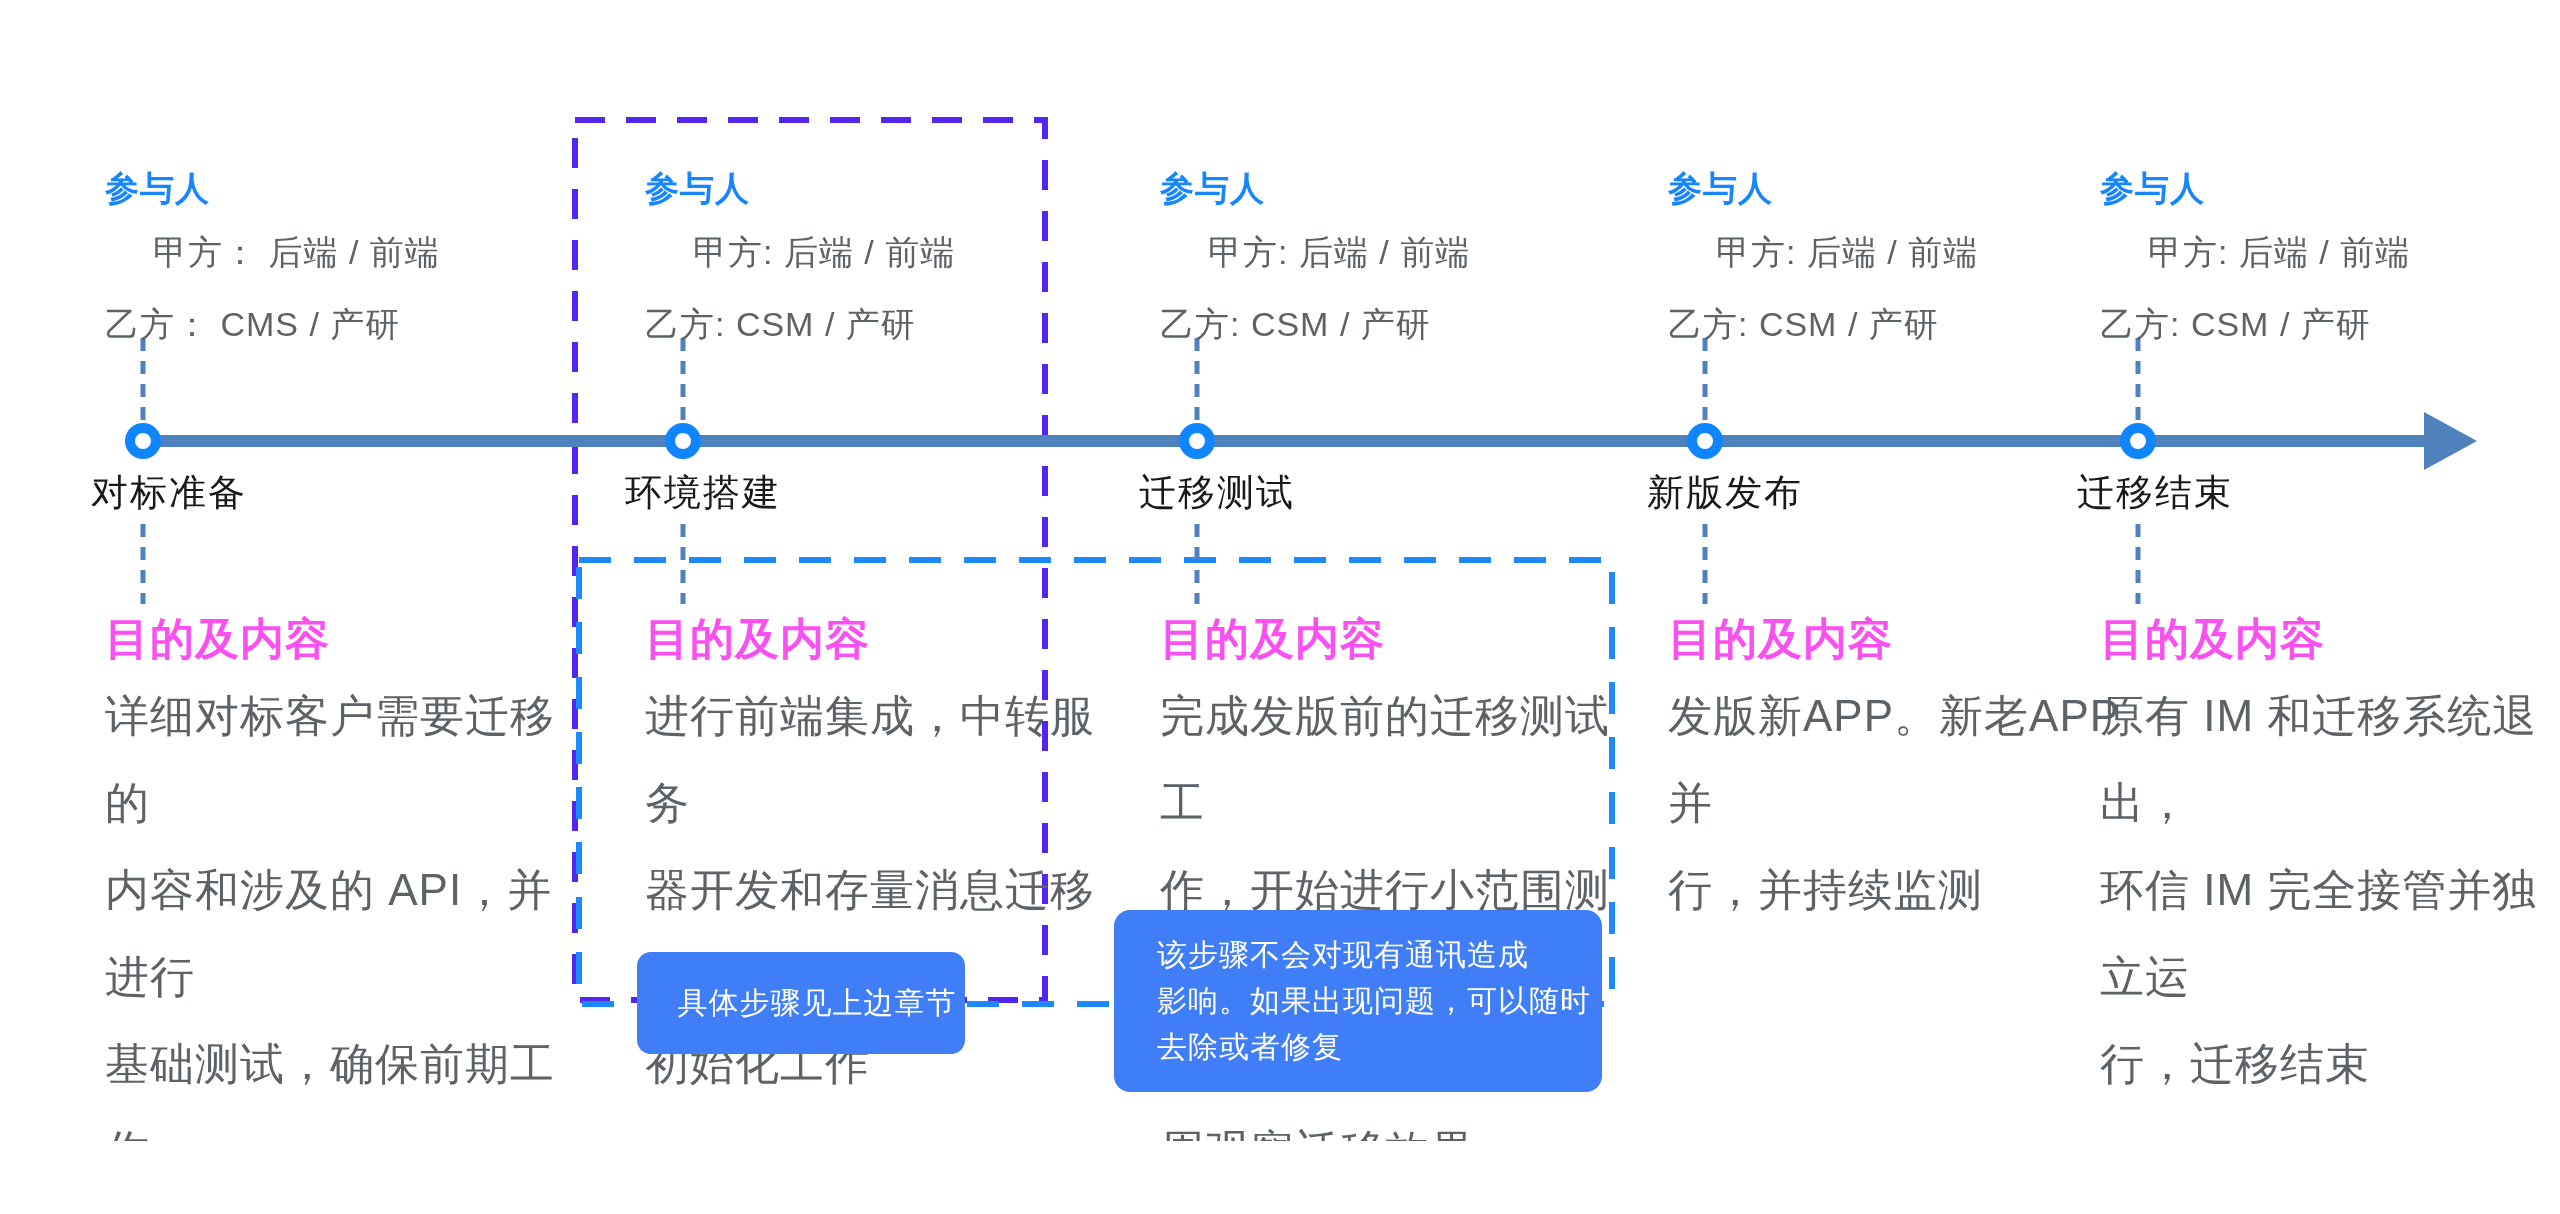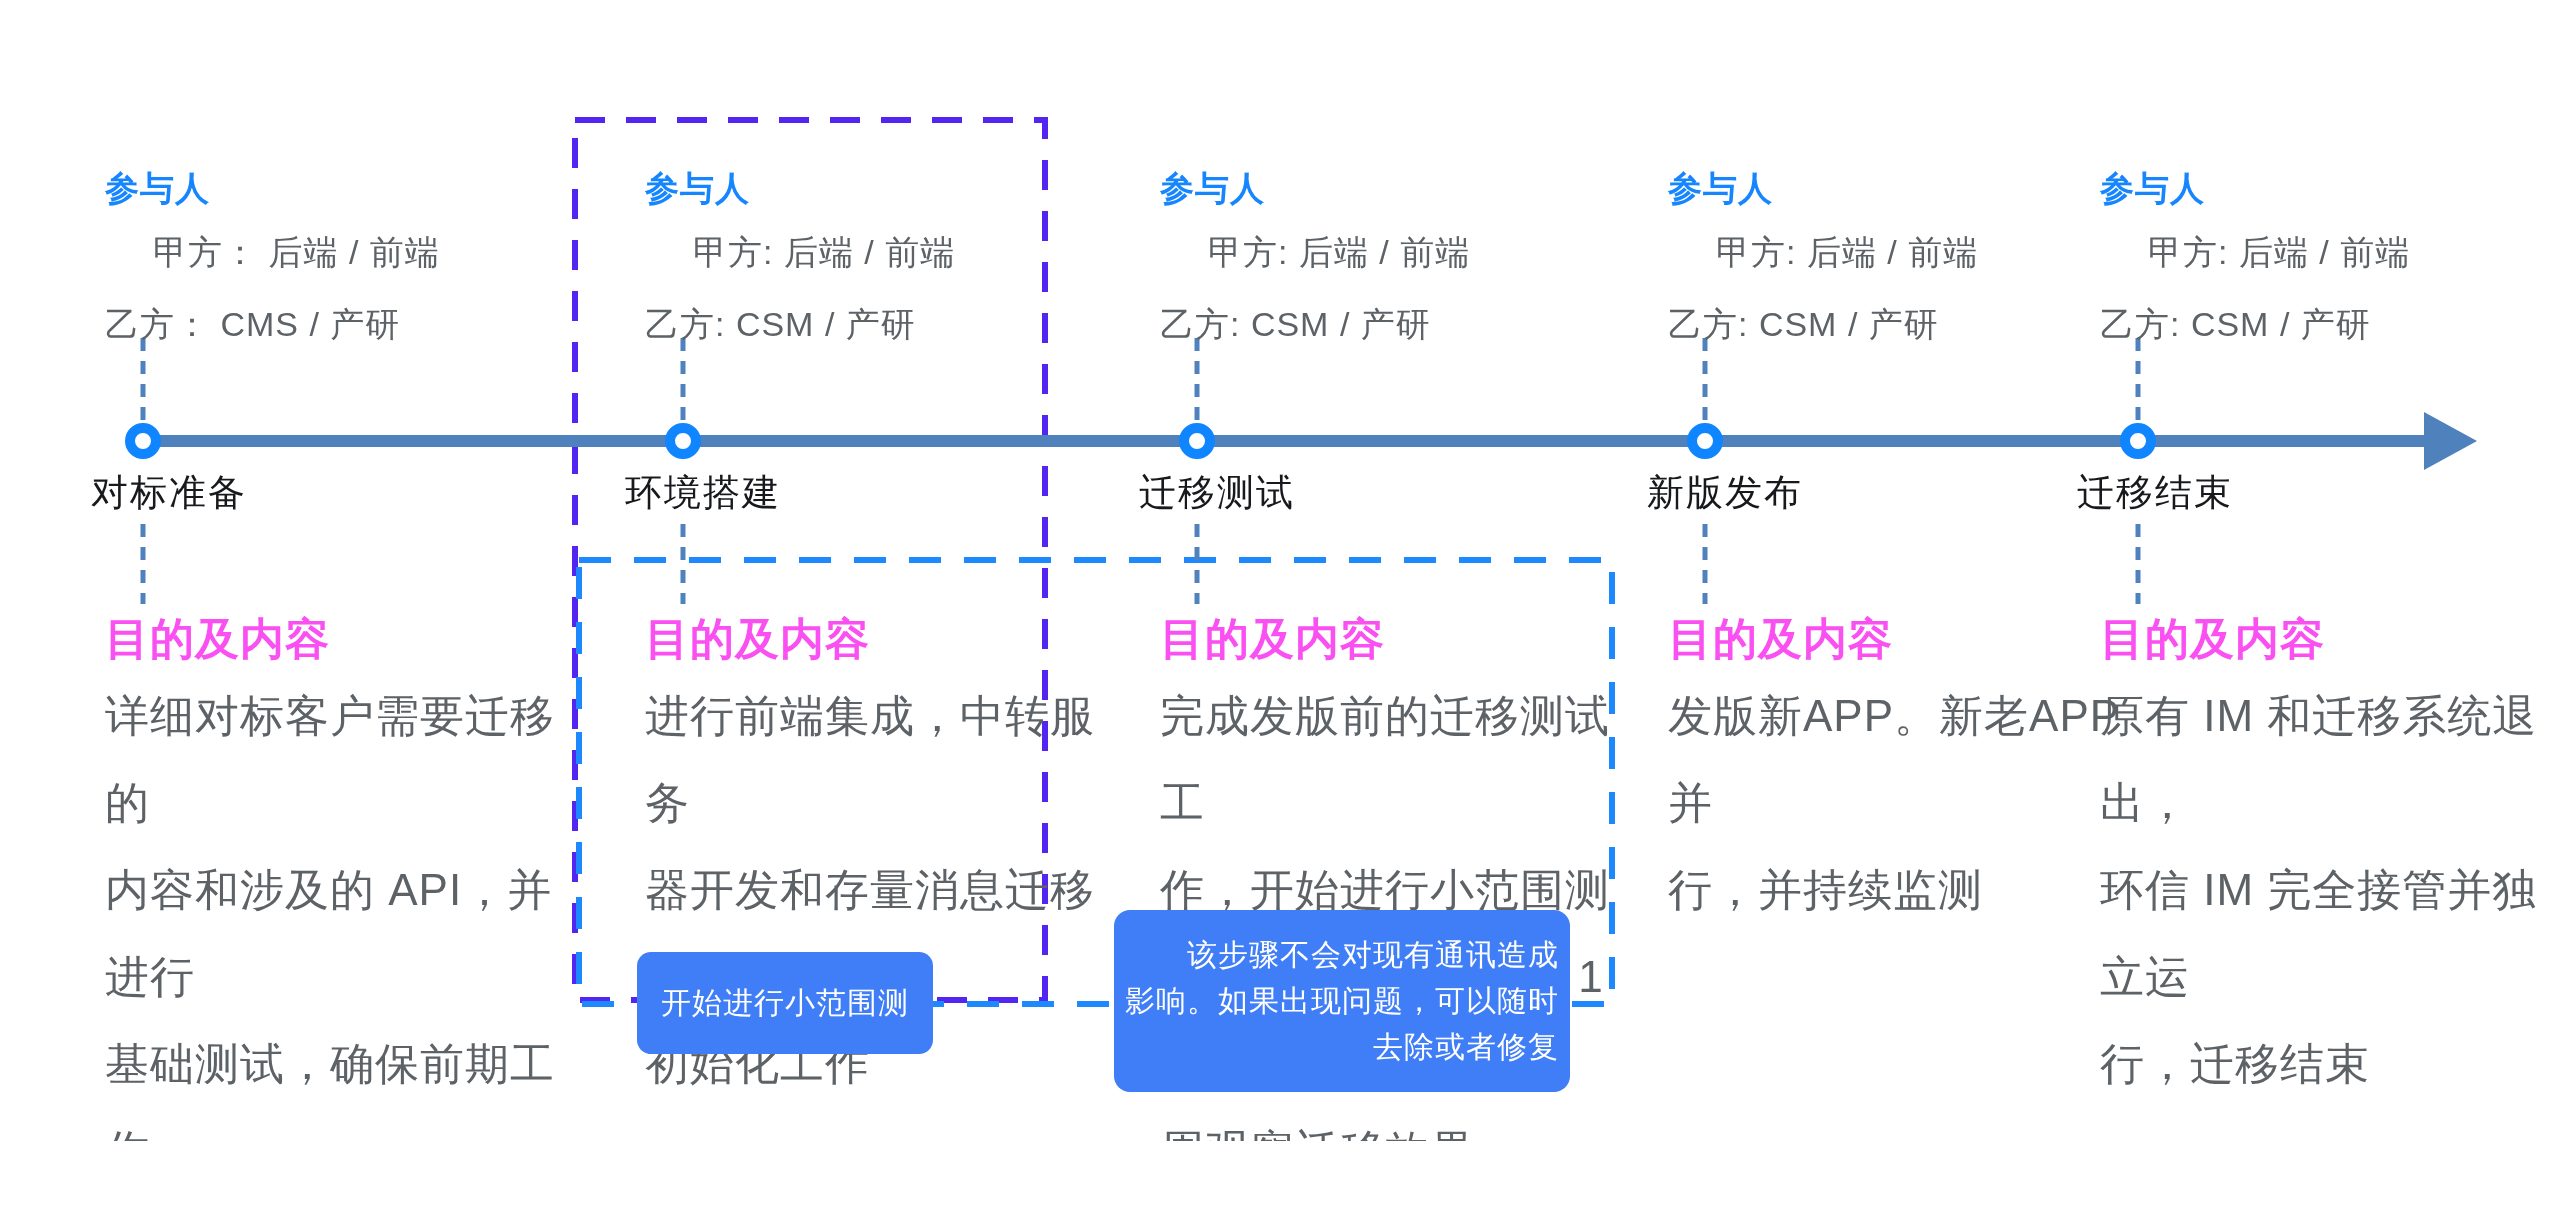--- a/index.html
+++ b/index.html
@@ -26,23 +26,24 @@
   .desc{
     top:672px;font-size:44px;color:#5d6267;line-height:87px;
     white-space:pre-line;width:470px;letter-spacing:1px;
   }
   .desc.x5{width:450px;}
 
   .callout{
     position:absolute;z-index:3;
     background:#3f7ef6;color:#ffffff;
     display:flex;align-items:center;justify-content:center;
-    text-align:right;white-space:pre-line;
+    text-align:left;white-space:pre-line;
     font-size:30px;line-height:46px;letter-spacing:1px;
     cursor:pointer;
+    padding-left:32px;
   }
   #callout-1{left:637px;top:952px;width:296px;height:102px;border-radius:14px;}
   #callout-2{left:1114px;top:910px;width:456px;height:182px;border-radius:16px;}
 </style>
 </head>
 <body>
 
 <div id="canvas">
 
   <svg id="diagram-svg" width="2560" height="1214" viewBox="0 0 2560 1214">
@@ -118,18 +119,18 @@
 
   <div class="txt ptitle x5">参与人</div>
   <div class="txt pline pa x5">甲方: 后端 / 前端</div>
   <div class="txt pline pb x5">乙方: CSM / 产研</div>
   <div class="txt steplabel n5">迁移结束</div>
   <div class="txt gtitle x5">目的及内容</div>
   <div class="txt desc x5">原有 IM 和迁移系统退出，
 环信 IM 完全接管并独立运
 行，迁移结束</div>
 
-  <div id="callout-1" class="callout">开始进行小范围测</div>
+  <div id="callout-1" class="callout">具体步骤见上边章节</div>
   <div id="callout-2" class="callout">该步骤不会对现有通讯造成
 影响。如果出现问题，可以随时
 去除或者修复</div>
 
 </div>
 
 </body></html>

